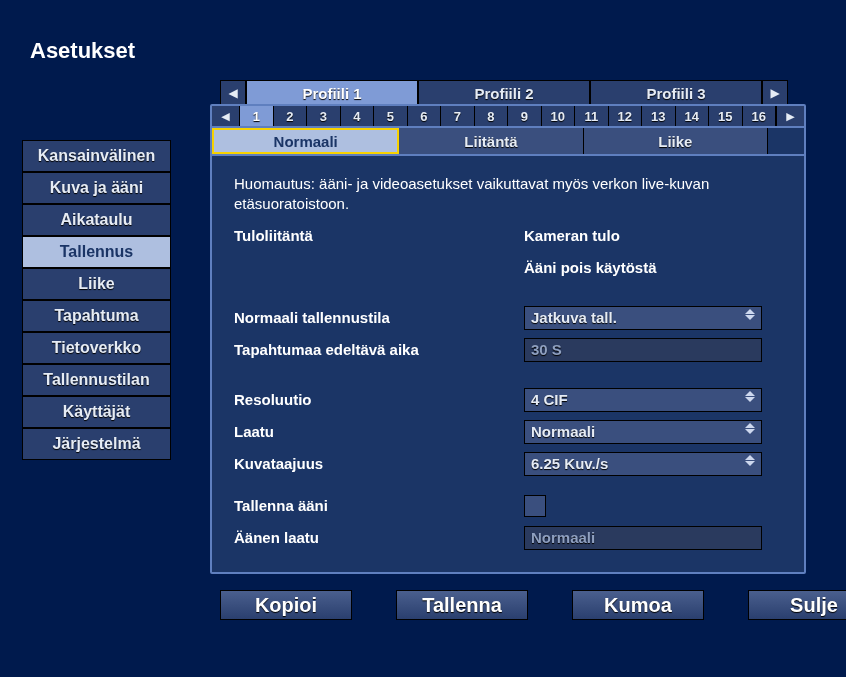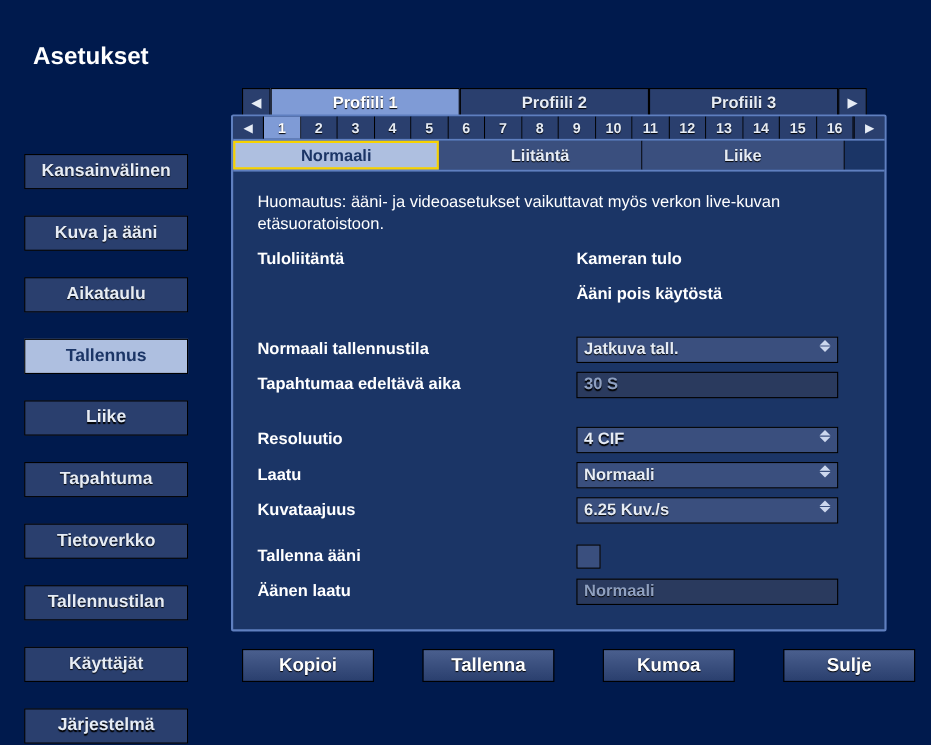--- a/index.html
+++ b/index.html
@@ -208,21 +208,20 @@
   .gap-sm { height: 10px; }
 
   
   .sidebar {
     position: absolute;
     top: 140px;
     left: 22px;
     width: 149px;
     display: flex;
     flex-direction: column;
-    gap: 24px;
   }
   .side-item {
     height: 32px;
     background: #2a3f6e;
     border: 1px solid #000;
     display: flex;
     align-items: center;
     justify-content: center;
     color: #e6ecf5;
     font-weight: bold;
@@ -239,30 +238,30 @@
 
   
   .btn-row {
     position: absolute;
     top: 590px;
     left: 220px;
     display: flex;
     gap: 44px;
   }
   .btn {
-    width: 120px;
+    width: 132px;
     height: 30px;
     background: linear-gradient(#4a5f8e, #2a3f6e);
     border: 1px solid #000;
     display: flex;
     align-items: center;
     justify-content: center;
     color: #fff;
     font-weight: bold;
-    font-size: 17px;
+    font-size: 20px;
     cursor: pointer;
     text-shadow: 0 1px 1px #000;
   }
 </style>
 </head>
 <body>
 
 <div class="title">Asetukset</div>
 
 <div class="profile-row">

